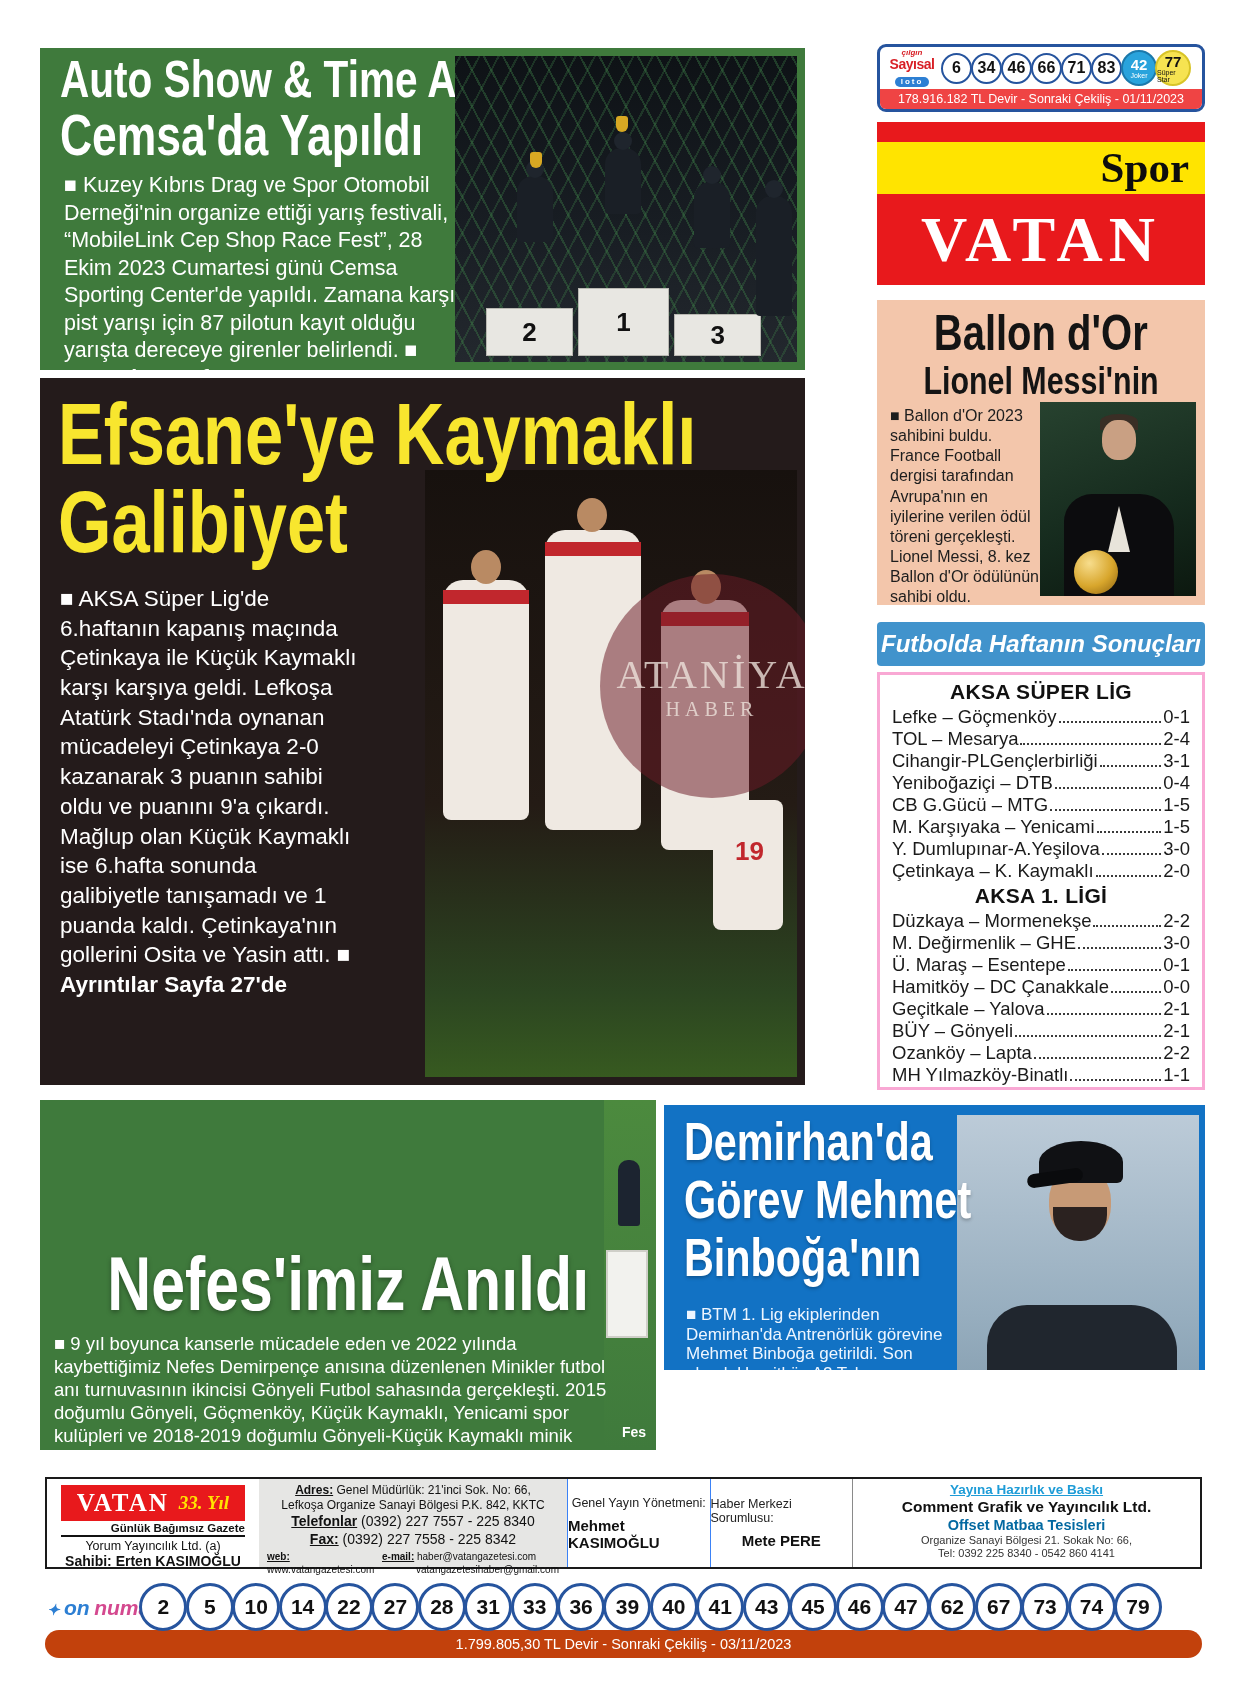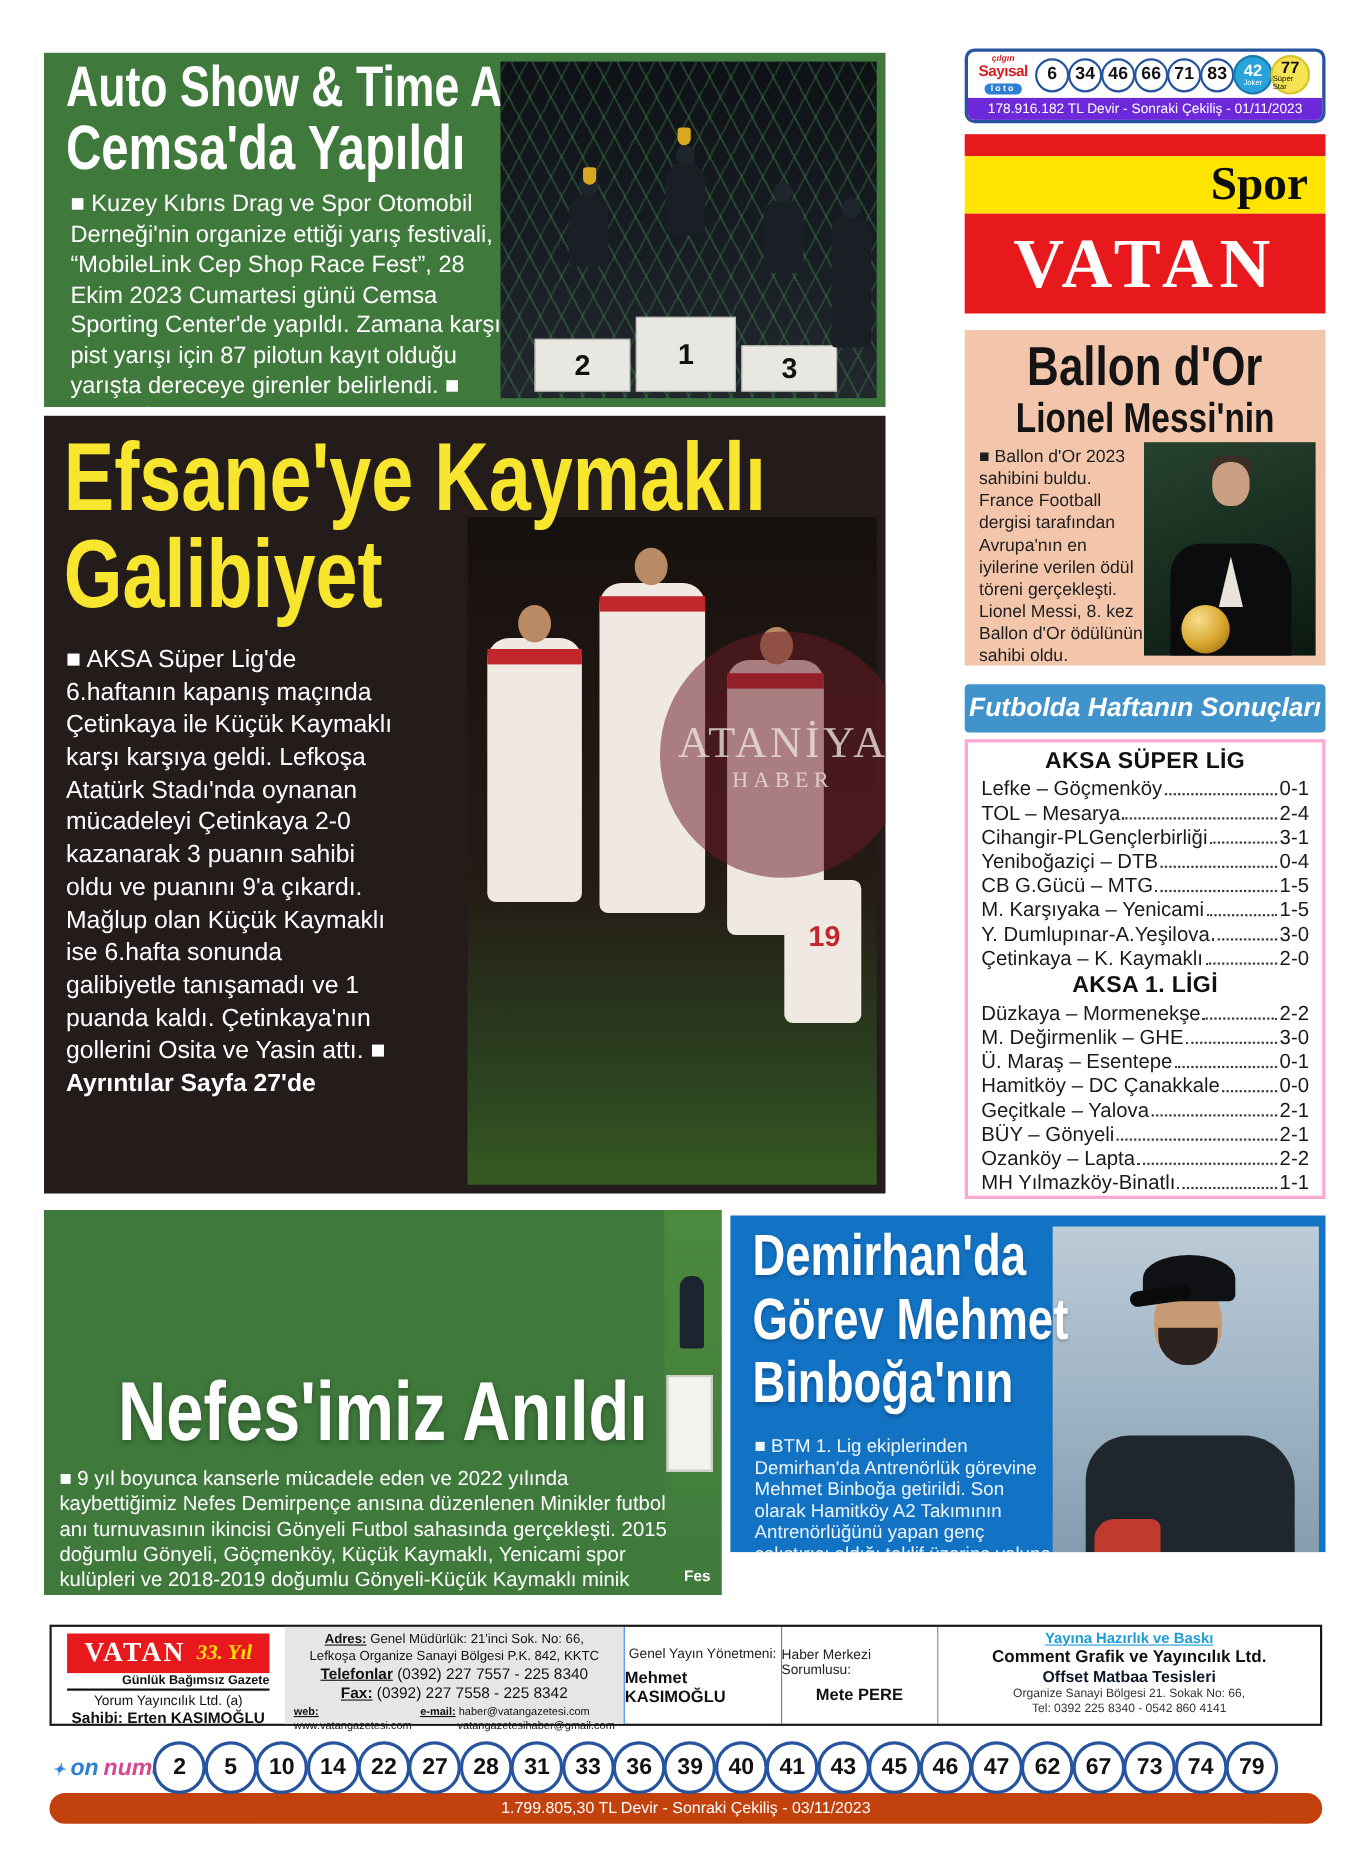--- a/index.html
+++ b/index.html
@@ -40,21 +40,21 @@
      box-sizing:border-box;display:flex;align-items:center;justify-content:center;
      font-weight:bold;font-size:16px;color:#111;flex:none;margin-left:-1px;}
   .ball-joker{width:36px;height:36px;border-radius:50%;background:#29a3dc;border:2px solid #1b79ab;
      box-sizing:border-box;display:flex;flex-direction:column;align-items:center;justify-content:center;
      color:#fff;flex:none;margin-left:-1px;line-height:1;}
   .ball-star{width:36px;height:36px;border-radius:50%;background:#f6e351;border:2px solid #d8c428;
      box-sizing:border-box;display:flex;flex-direction:column;align-items:center;justify-content:center;
      color:#111;flex:none;margin-left:-2px;line-height:1;}
   .bj-n{font-size:15px;font-weight:bold;}
   .bj-l{font-size:7px;}
-  .lt-strip{flex:1;background:#6d28d9;color:#fff;font-size:12.5px;display:flex;align-items:center;justify-content:center;}
+  .lt-strip{flex:1;background:#ef4444;color:#fff;font-size:12.5px;display:flex;align-items:center;justify-content:center;}
 
   
   #masthead{left:877px;top:122px;width:328px;height:163px;}
   .mh-stripe{height:20px;background:#e8191c;}
   .mh-yellow{height:52px;background:#ffe400;position:relative;}
   .mh-spor{position:absolute;right:16px;top:1px;font-family:"Liberation Serif",serif;font-weight:bold;
            font-size:43px;color:#0d0d0d;}
   .mh-red{height:91px;background:#e8191c;display:flex;align-items:center;justify-content:center;}
   .mh-vatan{font-family:"Liberation Serif",serif;font-weight:bold;font-size:64px;color:#fff;letter-spacing:6px;}
 
@@ -118,21 +118,21 @@
   .nf-strip{position:absolute;right:0;top:0;width:52px;height:350px;
     background:linear-gradient(#4c8a3e 0%,#3f7a3c 100%);}
   .nf-board{position:absolute;right:8px;top:150px;width:38px;height:84px;background:#f2f2ee;border:2px solid #cfcfc8;}
   .nf-kid{position:absolute;right:16px;top:60px;width:22px;height:66px;background:#1c2430;border-radius:10px 10px 3px 3px;}
   .nf-striplabel{position:absolute;right:10px;bottom:10px;color:#fff;font-weight:bold;font-size:14px;}
   .nf-head{position:absolute;left:0;top:146px;width:100%;text-align:center;font-size:76px;font-weight:bold;
     color:#fff;line-height:1;z-index:3;text-shadow:0 2px 6px rgba(0,0,0,.35);}
   .nf-body{position:absolute;left:14px;top:232px;width:560px;color:#fff;font-size:18.5px;line-height:23px;z-index:3;}
 
   
-  #demir{left:664px;top:1105px;width:541px;height:306px;background:#1272c4;overflow:hidden;}
+  #demir{left:664px;top:1105px;width:541px;height:265px;background:#1272c4;overflow:hidden;}
   .dm-h{position:absolute;left:20px;font-size:53px;font-weight:bold;color:#fff;line-height:1;z-index:2;
         text-shadow:0 2px 4px rgba(0,0,0,.25);}
   .dm-body{position:absolute;left:22px;top:200px;width:276px;color:#eef6ff;font-size:17px;line-height:19.5px;z-index:2;}
   .dm-photo{position:absolute;right:6px;top:10px;width:242px;height:330px;overflow:hidden;
     background:linear-gradient(180deg,#bccbd8 0%,#97aebf 60%,#7e97a9 100%);}
   .dm-torso{position:absolute;left:30px;bottom:-10px;width:190px;height:150px;background:#20262e;border-radius:40px 46px 0 0;}
   .dm-shirt{position:absolute;left:38px;bottom:-6px;width:60px;height:70px;background:#c13a30;border-radius:18px 8px 0 0;}
   .dm-head{position:absolute;left:92px;top:52px;width:62px;height:72px;border-radius:46%;background:#c79a76;}
   .dm-beard{position:absolute;left:96px;top:92px;width:54px;height:34px;border-radius:0 0 26px 26px;background:#2b2220;}
   .dm-cap{position:absolute;left:82px;top:26px;width:84px;height:42px;border-radius:50% 50% 6px 6px;background:#101114;}
@@ -151,21 +151,21 @@
   .f-gray{width:308px;background:#e6e6e4;font-size:12px;padding:4px 8px;box-sizing:border-box;text-align:center;line-height:1.25;}
   .f-gray .lbl{font-weight:bold;text-decoration:underline;}
   .f-gray .big{font-size:14px;}
   .f-webrow{display:flex;justify-content:space-between;font-size:10px;margin-top:3px;text-align:left;}
   .f-cell{flex:1;border-left:1px solid #3b82f6;display:flex;flex-direction:column;align-items:center;justify-content:center;gap:7px;}
   .f-lbl{font-size:12.5px;color:#222;}
   .f-nm{font-size:15px;font-weight:bold;}
   .f-baski{width:348px;border-left:1px solid #8a8a8a;text-align:center;padding:3px 4px;box-sizing:border-box;line-height:1.2;}
   .f-b1{color:#1e9cd7;font-weight:bold;font-size:13.5px;text-decoration:underline;}
   .f-b2{font-weight:bold;font-size:15.5px;}
-  .f-b3{color:#0f172a;font-weight:bold;font-size:14.5px;}
+  .f-b3{color:#0369a1;font-weight:bold;font-size:14.5px;}
   .f-b4{font-size:11px;color:#333;}
 
   
   #onnum{left:45px;top:1583px;width:1157px;height:78px;}
   .on-bar{position:absolute;left:0;top:47px;width:100%;height:28px;background:#c2410c;border-radius:14px;
     color:#fff;font-size:14.5px;display:flex;align-items:center;justify-content:center;z-index:1;}
   .on-logo{position:absolute;left:2px;top:14px;z-index:2;font-style:italic;font-weight:bold;line-height:1;}
   .on-glyph{color:#2d7fd3;font-size:15px;}
   .on-b1{color:#2d7fd3;font-size:21px;}
   .on-b2{color:#d4498f;font-size:21px;}

